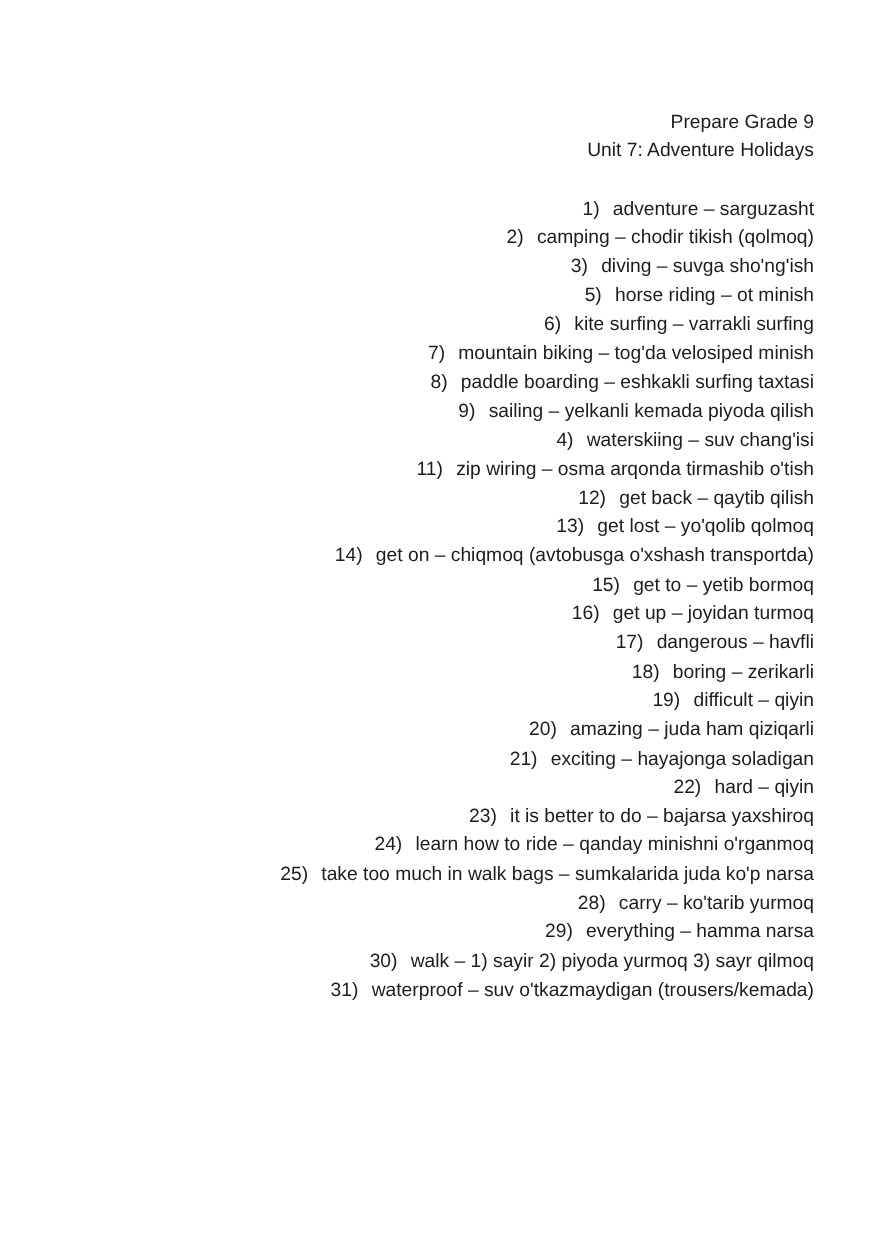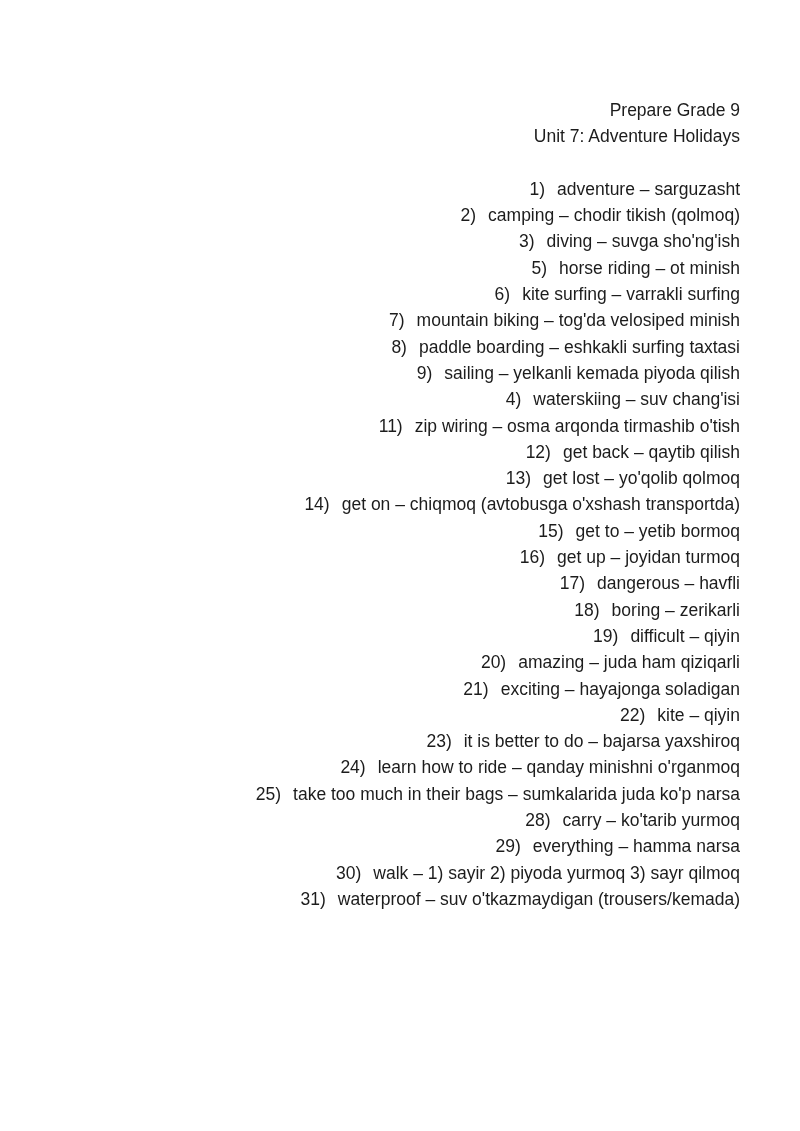--- a/index.html
+++ b/index.html
@@ -54,22 +54,22 @@
       <div class="line"><span class="num">12)</span><span class="txt">get back – qaytib qilish</span></div>
       <div class="line"><span class="num">13)</span><span class="txt">get lost – yo'qolib qolmoq</span></div>
       <div class="line"><span class="num">14)</span><span class="txt">get on – chiqmoq (avtobusga o'xshash transportda)</span></div>
       <div class="line"><span class="num">15)</span><span class="txt">get to – yetib bormoq</span></div>
       <div class="line"><span class="num">16)</span><span class="txt">get up – joyidan turmoq</span></div>
       <div class="line"><span class="num">17)</span><span class="txt">dangerous – havfli</span></div>
       <div class="line"><span class="num">18)</span><span class="txt">boring – zerikarli</span></div>
       <div class="line"><span class="num">19)</span><span class="txt">difficult – qiyin</span></div>
       <div class="line"><span class="num">20)</span><span class="txt">amazing – juda ham qiziqarli</span></div>
       <div class="line"><span class="num">21)</span><span class="txt">exciting – hayajonga soladigan</span></div>
-      <div class="line"><span class="num">22)</span><span class="txt">kite – qiyin</span></div>
+      <div class="line"><span class="num">22)</span><span class="txt">hard – qiyin</span></div>
       <div class="line"><span class="num">23)</span><span class="txt">it is better to do – bajarsa yaxshiroq</span></div>
       <div class="line"><span class="num">24)</span><span class="txt">learn how to ride – qanday minishni o'rganmoq</span></div>
-      <div class="line"><span class="num">25)</span><span class="txt">take too much in their bags – sumkalarida juda ko'p narsa</span></div>
+      <div class="line"><span class="num">25)</span><span class="txt">take too much in walk bags – sumkalarida juda ko'p narsa</span></div>
       <div class="line"><span class="num">28)</span><span class="txt">carry – ko'tarib yurmoq</span></div>
       <div class="line"><span class="num">29)</span><span class="txt">everything – hamma narsa</span></div>
       <div class="line"><span class="num">30)</span><span class="txt">walk – 1) sayir 2) piyoda yurmoq 3) sayr qilmoq</span></div>
       <div class="line"><span class="num">31)</span><span class="txt">waterproof – suv o'tkazmaydigan (trousers/kemada)</span></div>
     </div>
 </div>
 
 </body></html>

